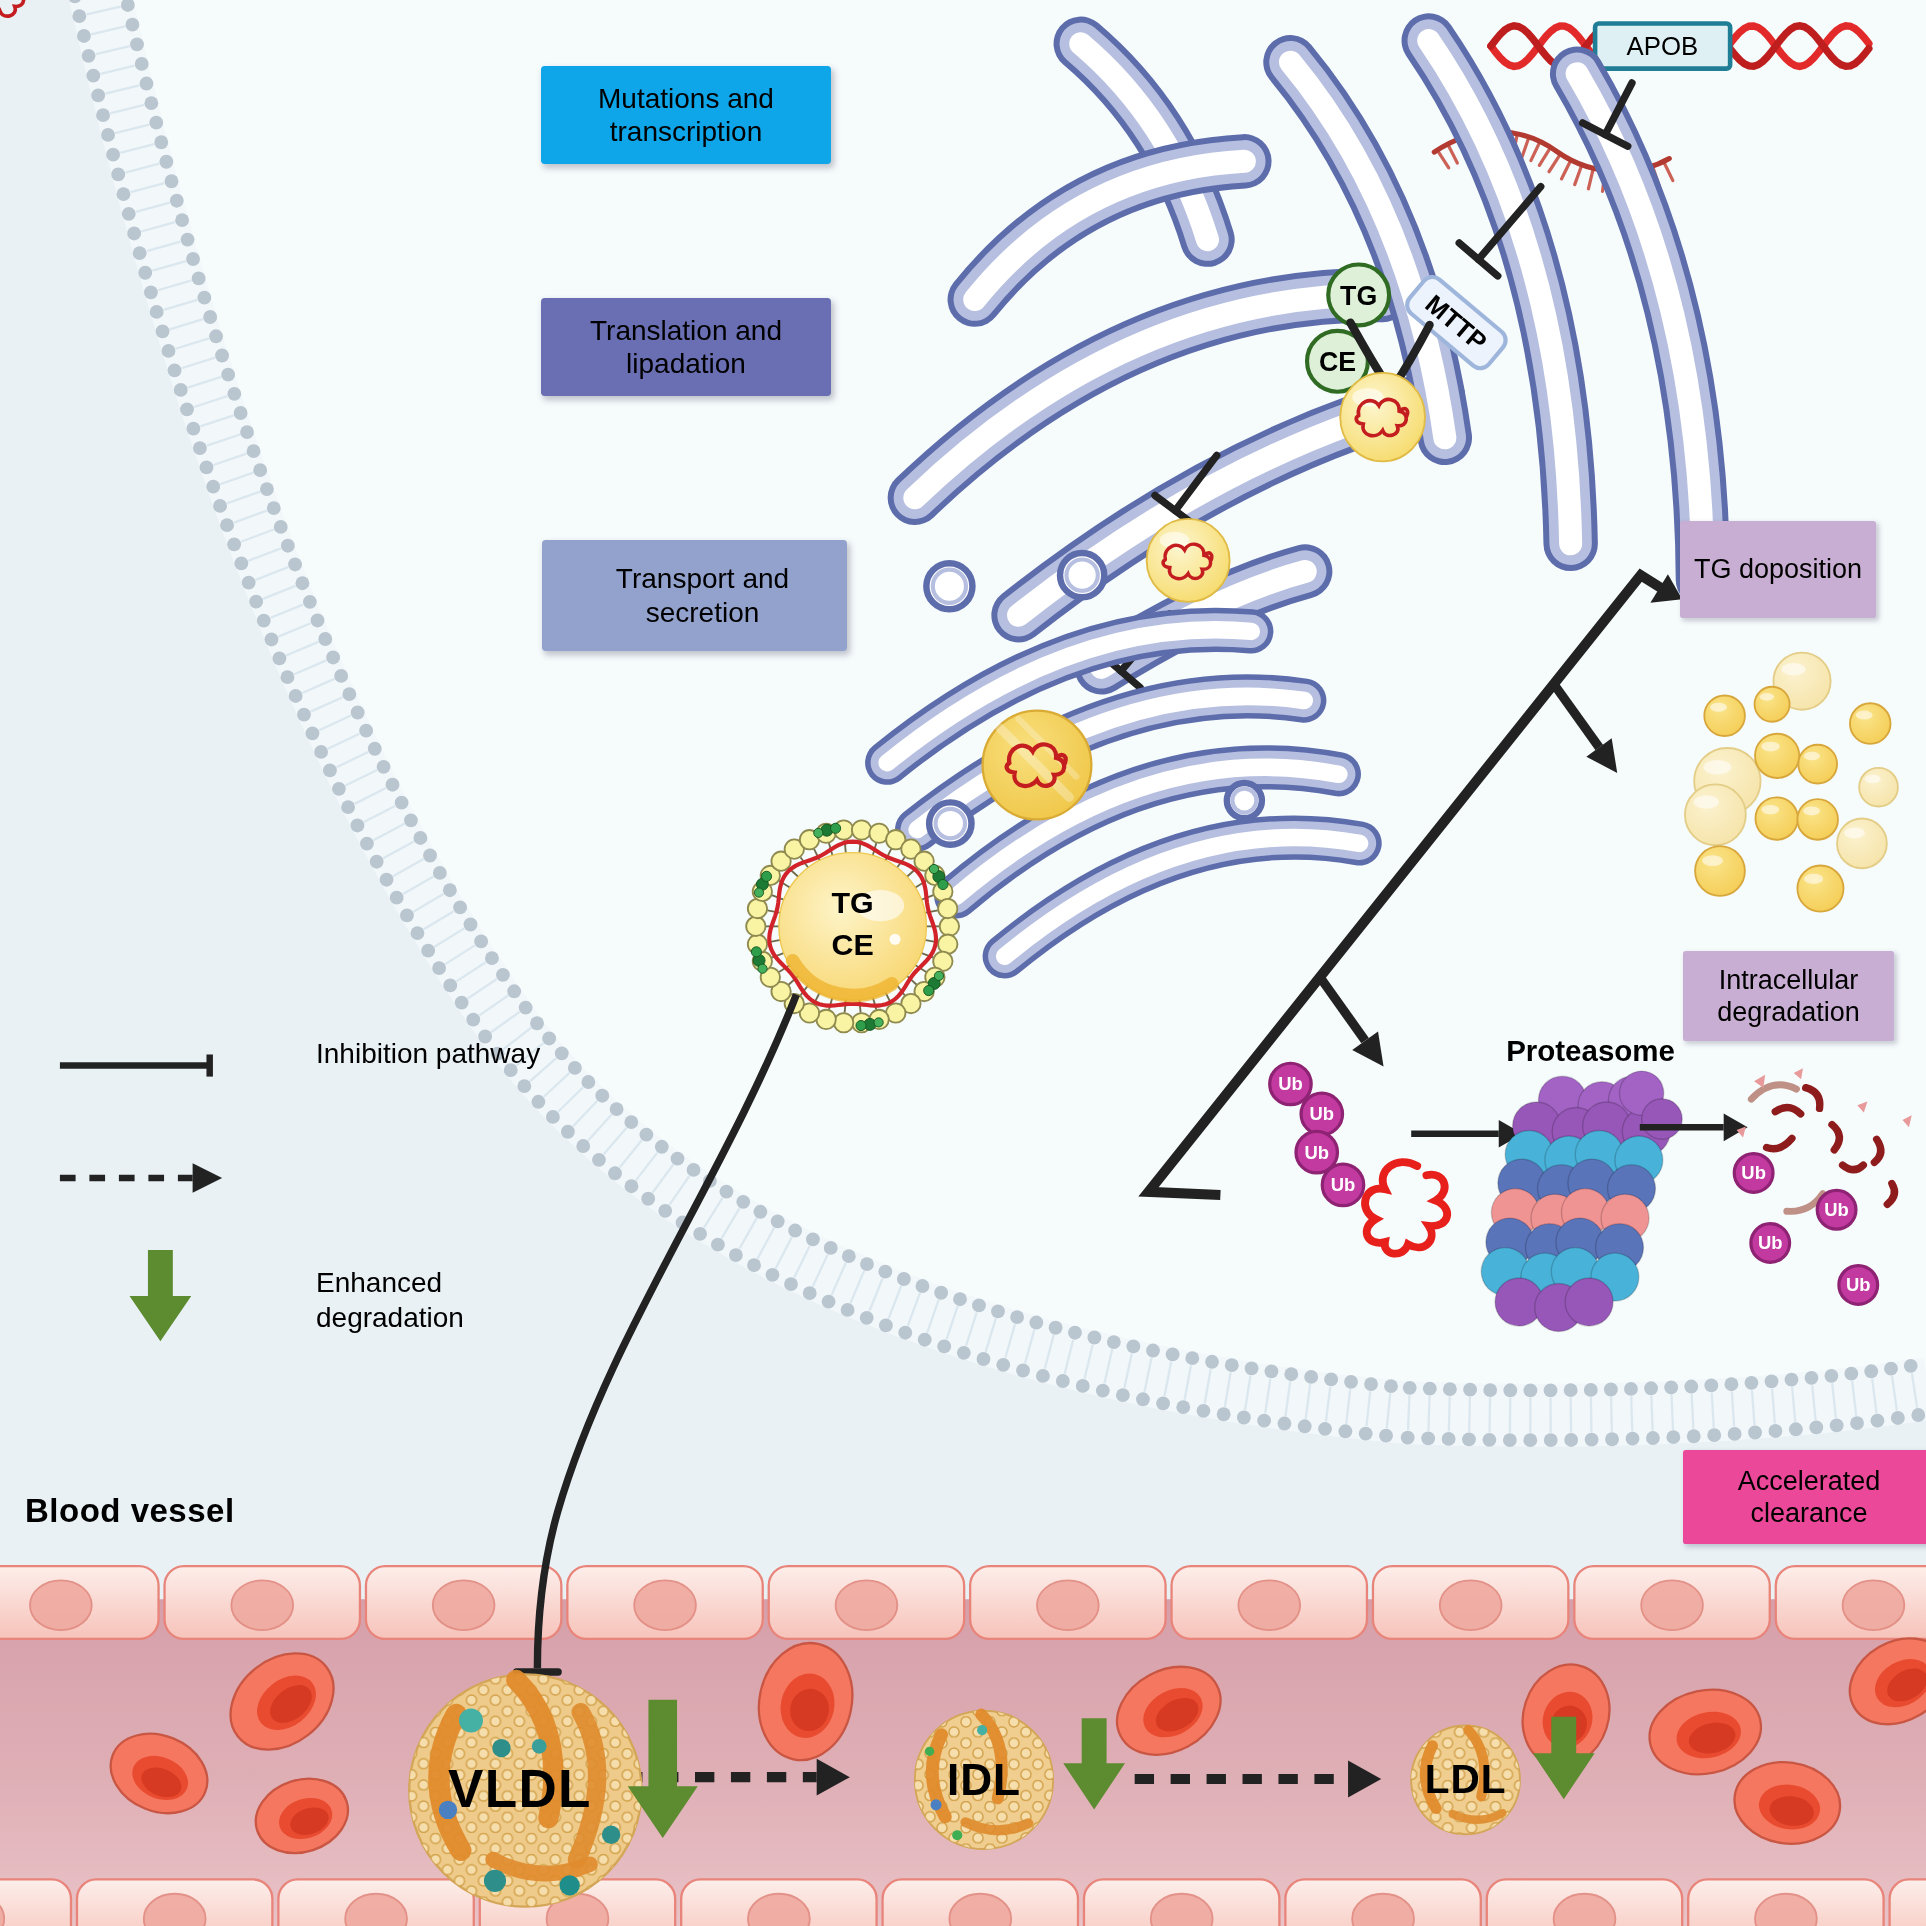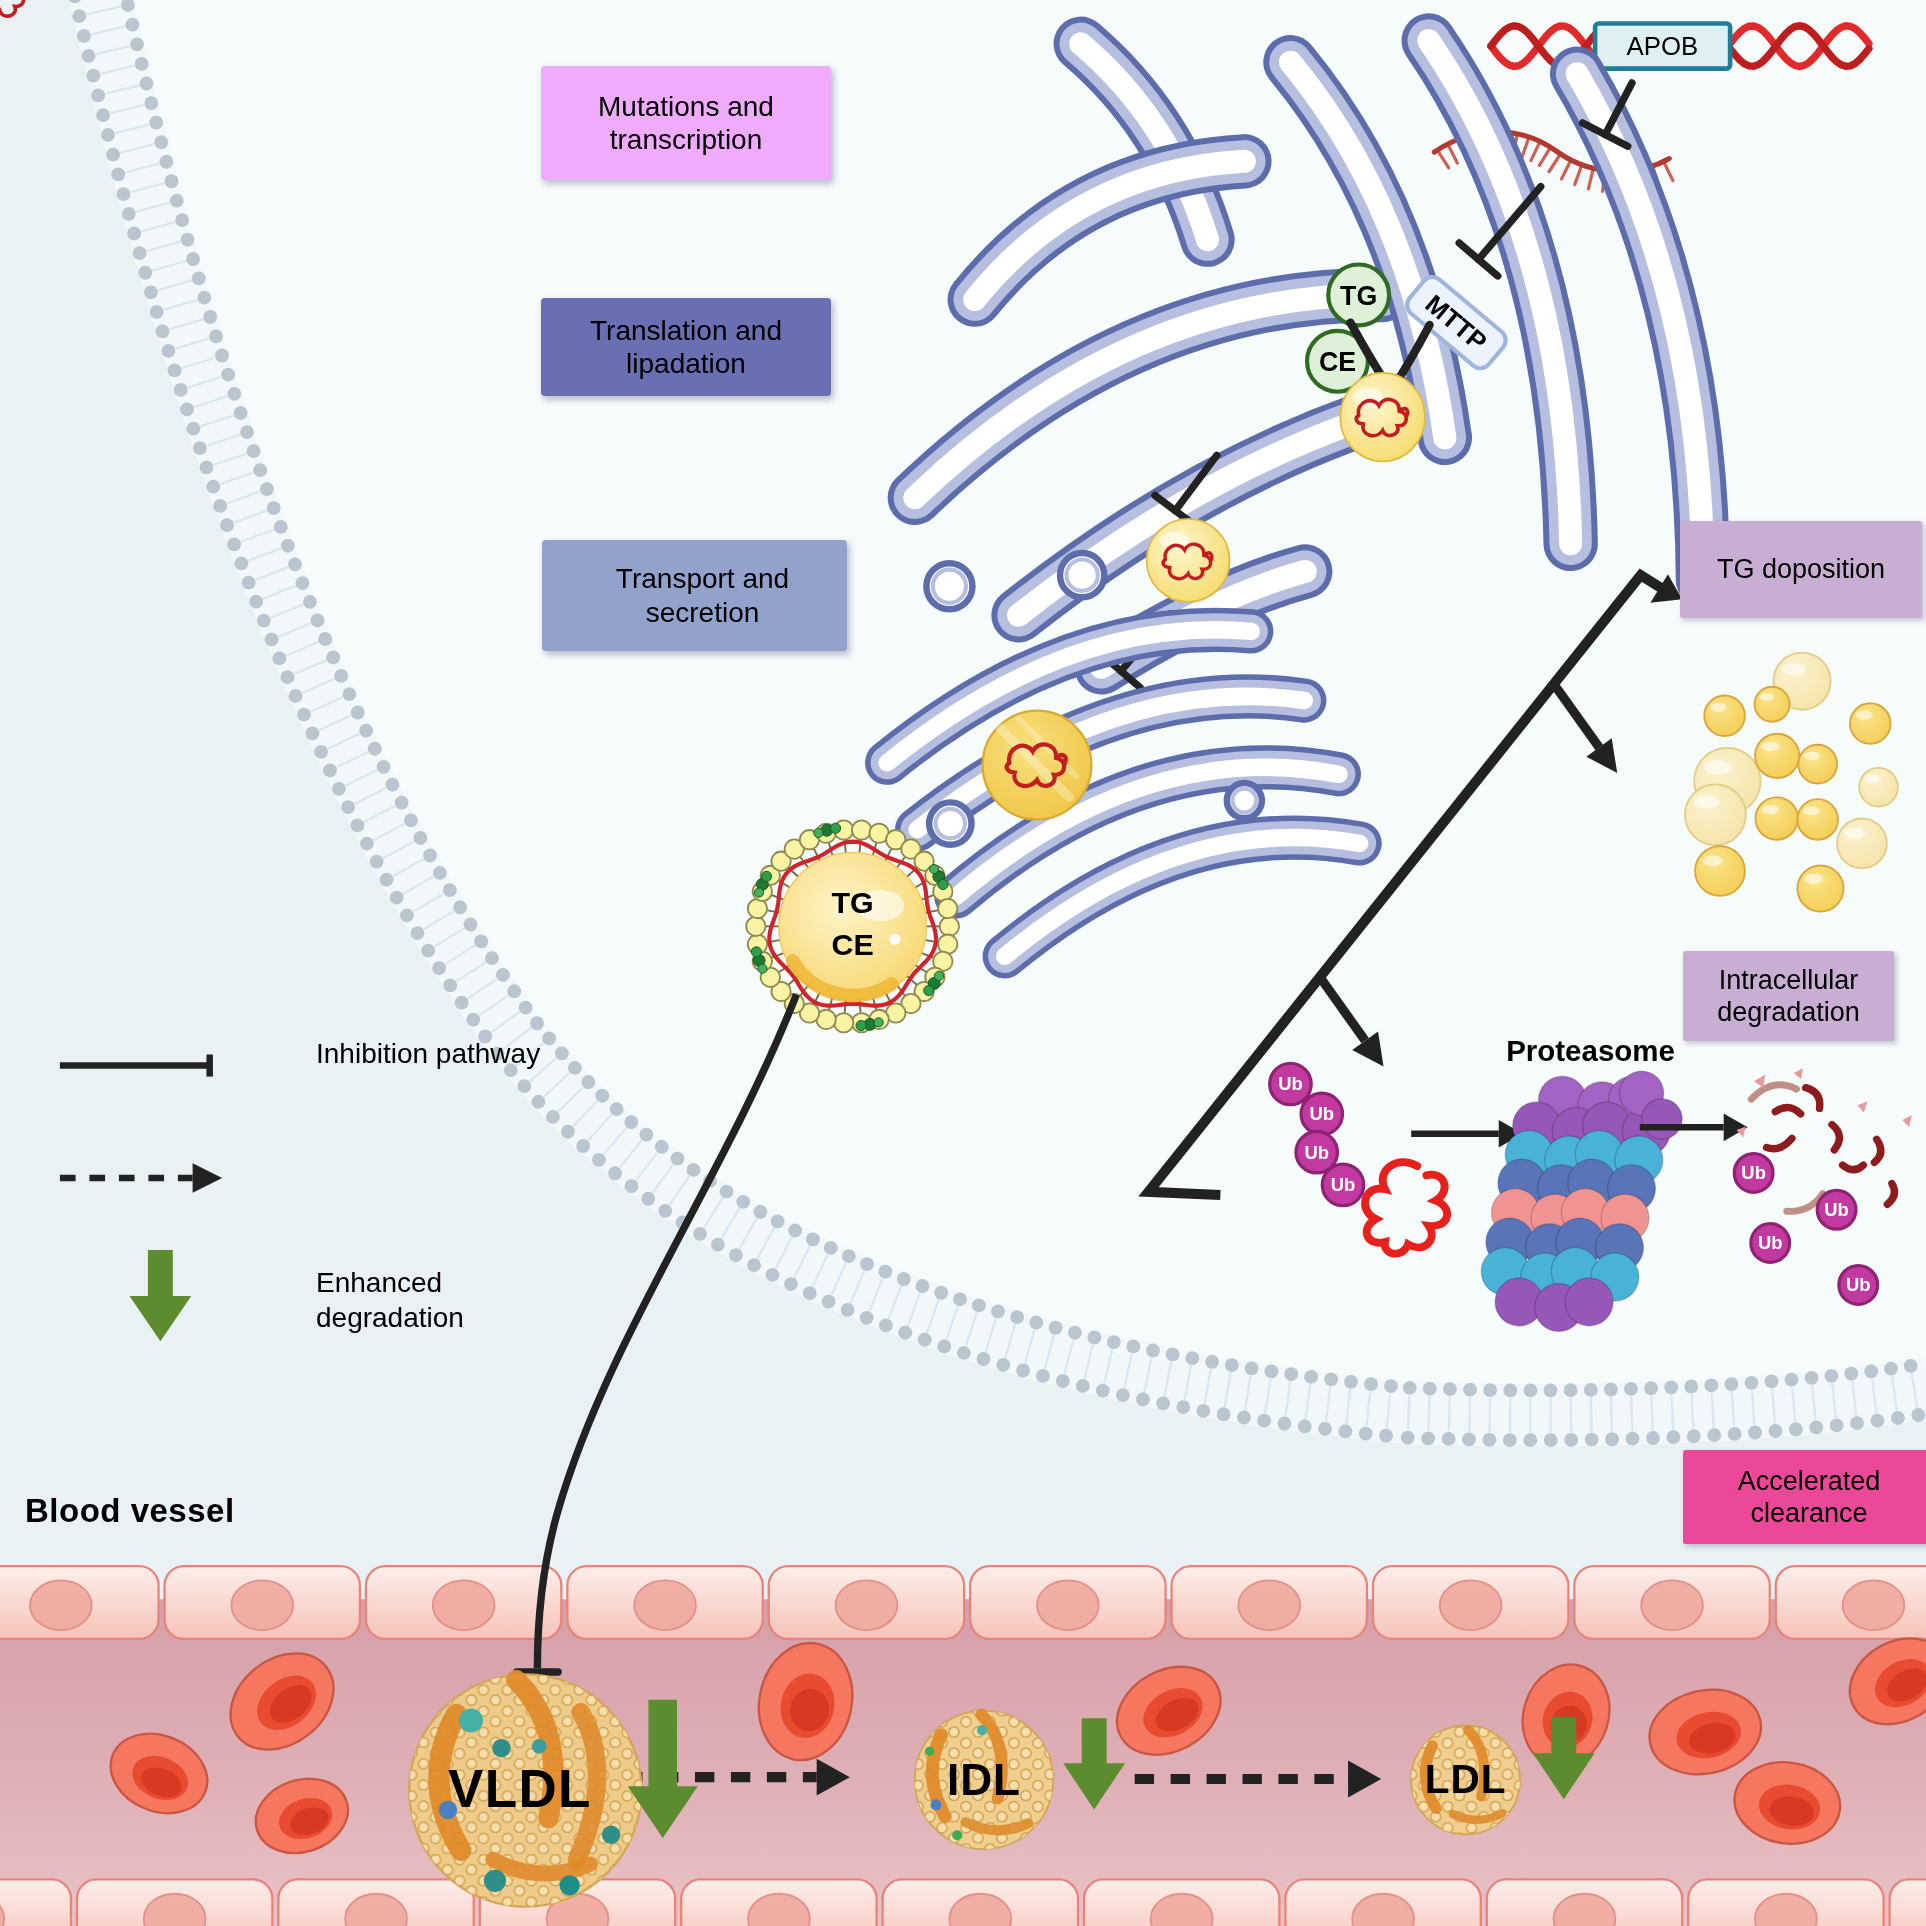--- a/index.html
+++ b/index.html
@@ -1029,31 +1029,31 @@
     <line x1="130" y1="2312" x2="455" y2="2312" stroke="#222" stroke-width="14"></line>
     <line x1="455" y1="2288" x2="455" y2="2336" stroke="#222" stroke-width="14"></line>
   </g>
   <g>
     <line x1="130" y1="2556" x2="418" y2="2556" stroke="#222" stroke-width="14" stroke-dasharray="34 30"></line>
     <polygon points="482,2556 418,2524 418,2588" fill="#222"></polygon>
   </g>
 </svg>
 
 
-<div class="ovl pbox" style="left:541px;top:66px;width:290px;height:114px;background:#f0abfc;">
+<div class="ovl pbox" style="left:541px;top:66px;width:290px;height:98px;background:#0ea5e9;">
   <span>Mutations and transcription</span>
 </div>
 <div class="ovl pbox" style="left:541px;top:298px;width:290px;height:98px;background:#6a6fb3;">
   <span>Translation and lipadation</span>
 </div>
 <div class="ovl pbox" style="left:542px;top:540px;width:289px;height:111px;background:#93a2cd;padding-left:16px;">
   <span>Transport and secretion</span>
 </div>
 
-<div class="ovl obox" style="left:1680px;top:521px;width:242px;height:97px;background:#c9aed3;">
+<div class="ovl obox" style="left:1680px;top:521px;width:196px;height:97px;background:#c9aed3;">
   <span>TG doposition</span>
 </div>
 <div class="ovl obox" style="left:1683px;top:951px;width:211px;height:90px;background:#c9aed3;">
   <span>Intracellular degradation</span>
 </div>
 <div class="ovl obox" style="left:1683px;top:1450px;width:252px;height:94px;background:#ec4899;">
   <span>Accelerated clearance</span>
 </div>
 
 <div class="ovl leg-text" style="left:268px;top:1036px;width:240px;">Inhibition pathway</div>

